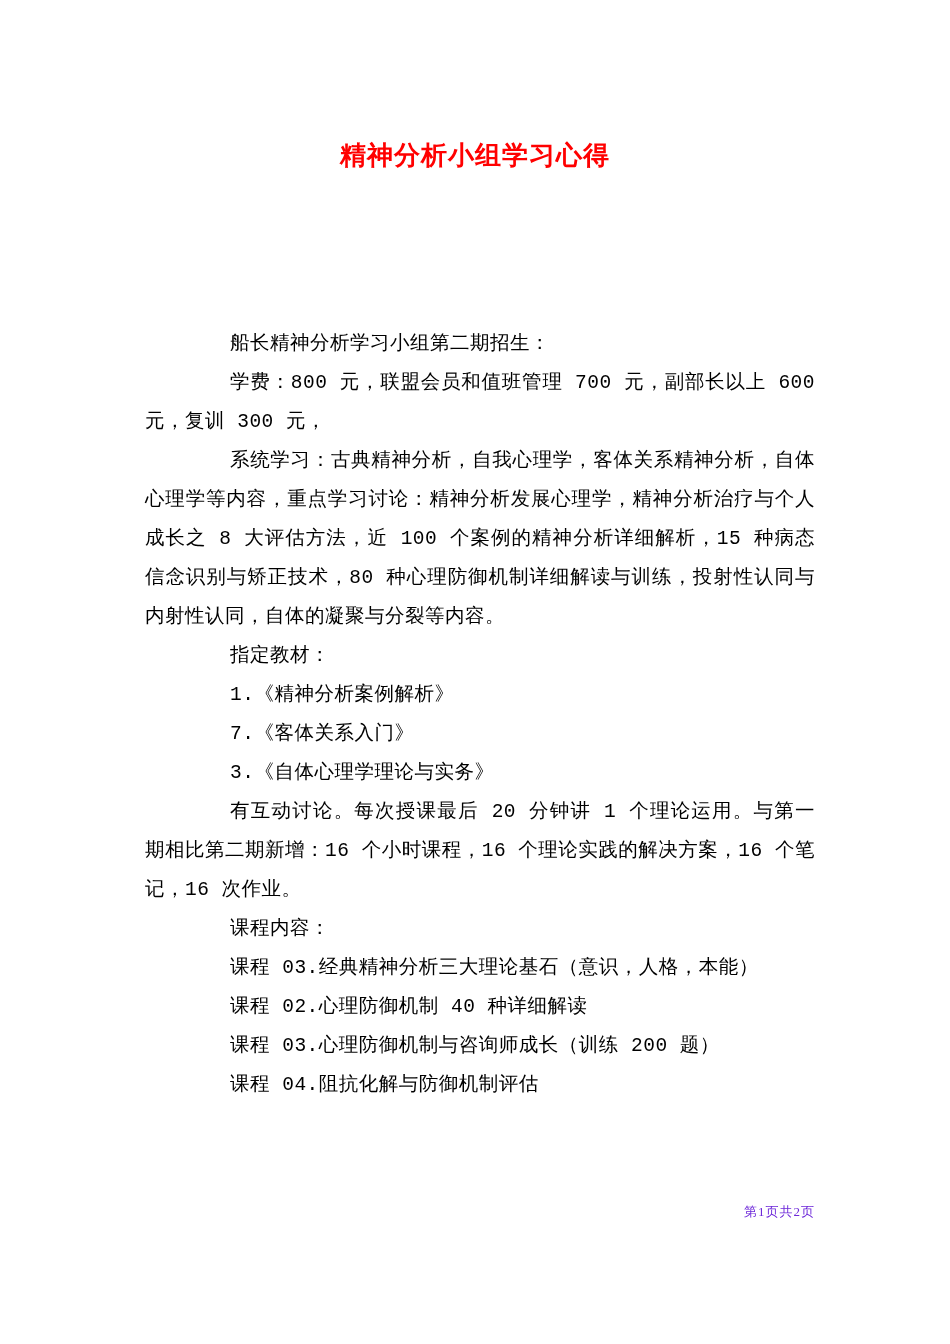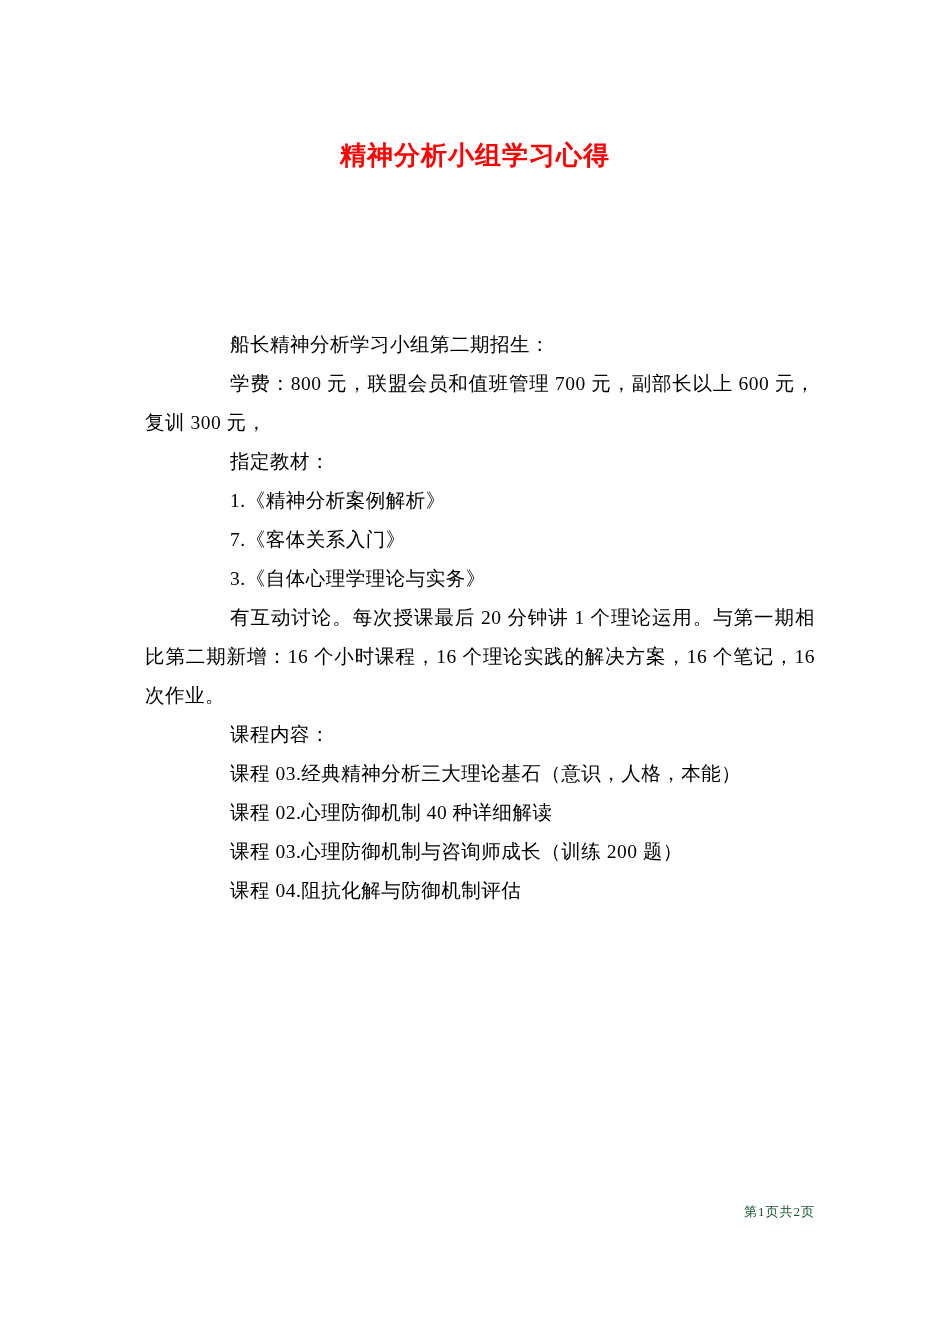--- a/index.html
+++ b/index.html
@@ -20,48 +20,50 @@
     padding-top: 138px;
     text-align: center;
     font-size: 26px;
     font-weight: bold;
     letter-spacing: 1px;
     margin-bottom: 152px;
   }
   .doc-body {
     padding-left: 145px;
     padding-right: 135px;
+    font-family: Liberation Mono, monospace;
   }
   .doc-body p {
     font-size: 19.5px;
     line-height: 39px;
     color: #000000;
     text-align: justify;
     text-indent: 85px;
     letter-spacing: 0.5px;
   }
   .page-footer {
     position: absolute;
     top: 1203px;
     right: 135px;
     font-size: 13px;
-    color: #14532d;
+    color: #6d28d9;
     letter-spacing: 1px;
   }
 </style>
 </head>
 <body>
 
 <div class="page">
 
   <h1 class="doc-title" style="color: rgb(255, 0, 0);">精神分析小组学习心得</h1>
 
   <div class="doc-body">
     <p>船长精神分析学习小组第二期招生：</p>
     <p>学费：800 元，联盟会员和值班管理 700 元，副部长以上 600 元，复训 300 元，</p>
+    <p>系统学习：古典精神分析，自我心理学，客体关系精神分析，自体心理学等内容，重点学习讨论：精神分析发展心理学，精神分析治疗与个人成长之 8 大评估方法，近 100 个案例的精神分析详细解析，15 种病态信念识别与矫正技术，80 种心理防御机制详细解读与训练，投射性认同与内射性认同，自体的凝聚与分裂等内容。</p>
     <p>指定教材：</p>
     <p>1.《精神分析案例解析》</p>
     <p>7.《客体关系入门》</p>
     <p>3.《自体心理学理论与实务》</p>
     <p>有互动讨论。每次授课最后 20 分钟讲 1 个理论运用。与第一期相比第二期新增：16 个小时课程，16 个理论实践的解决方案，16 个笔记，16 次作业。</p>
     <p>课程内容：</p>
     <p>课程 03.经典精神分析三大理论基石（意识，人格，本能）</p>
     <p>课程 02.心理防御机制 40 种详细解读</p>
     <p>课程 03.心理防御机制与咨询师成长（训练 200 题）</p>
     <p>课程 04.阻抗化解与防御机制评估</p>

